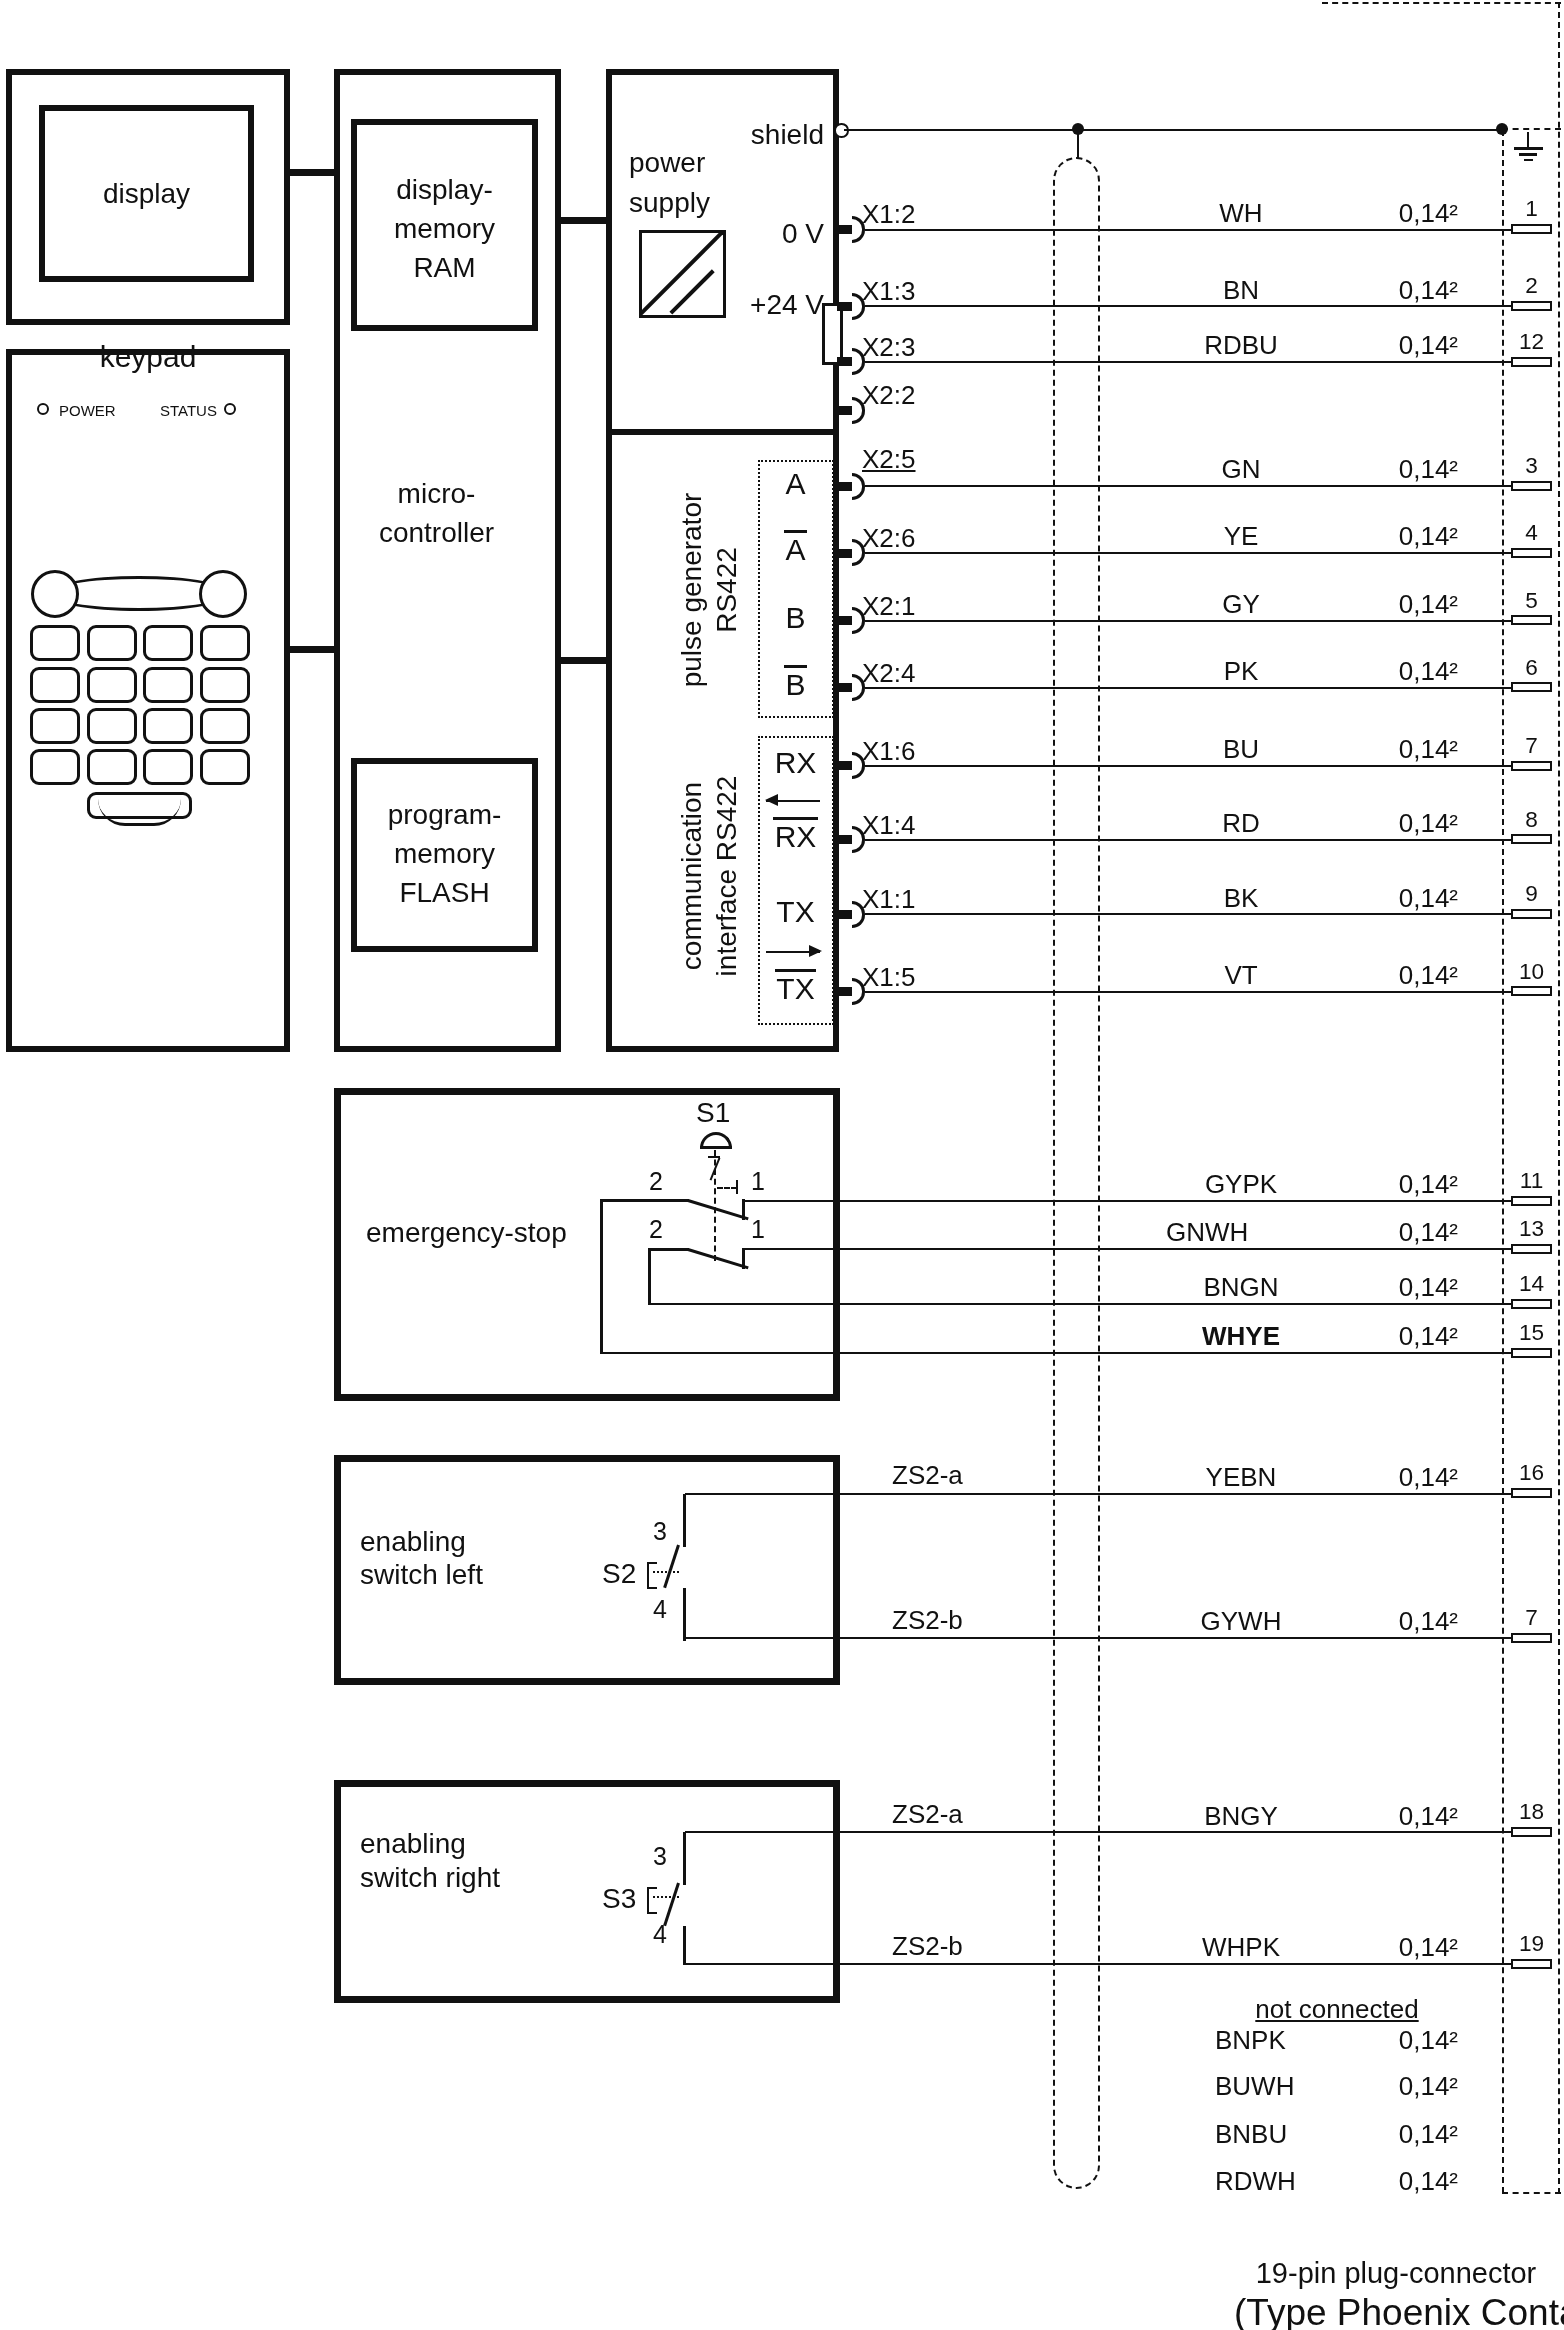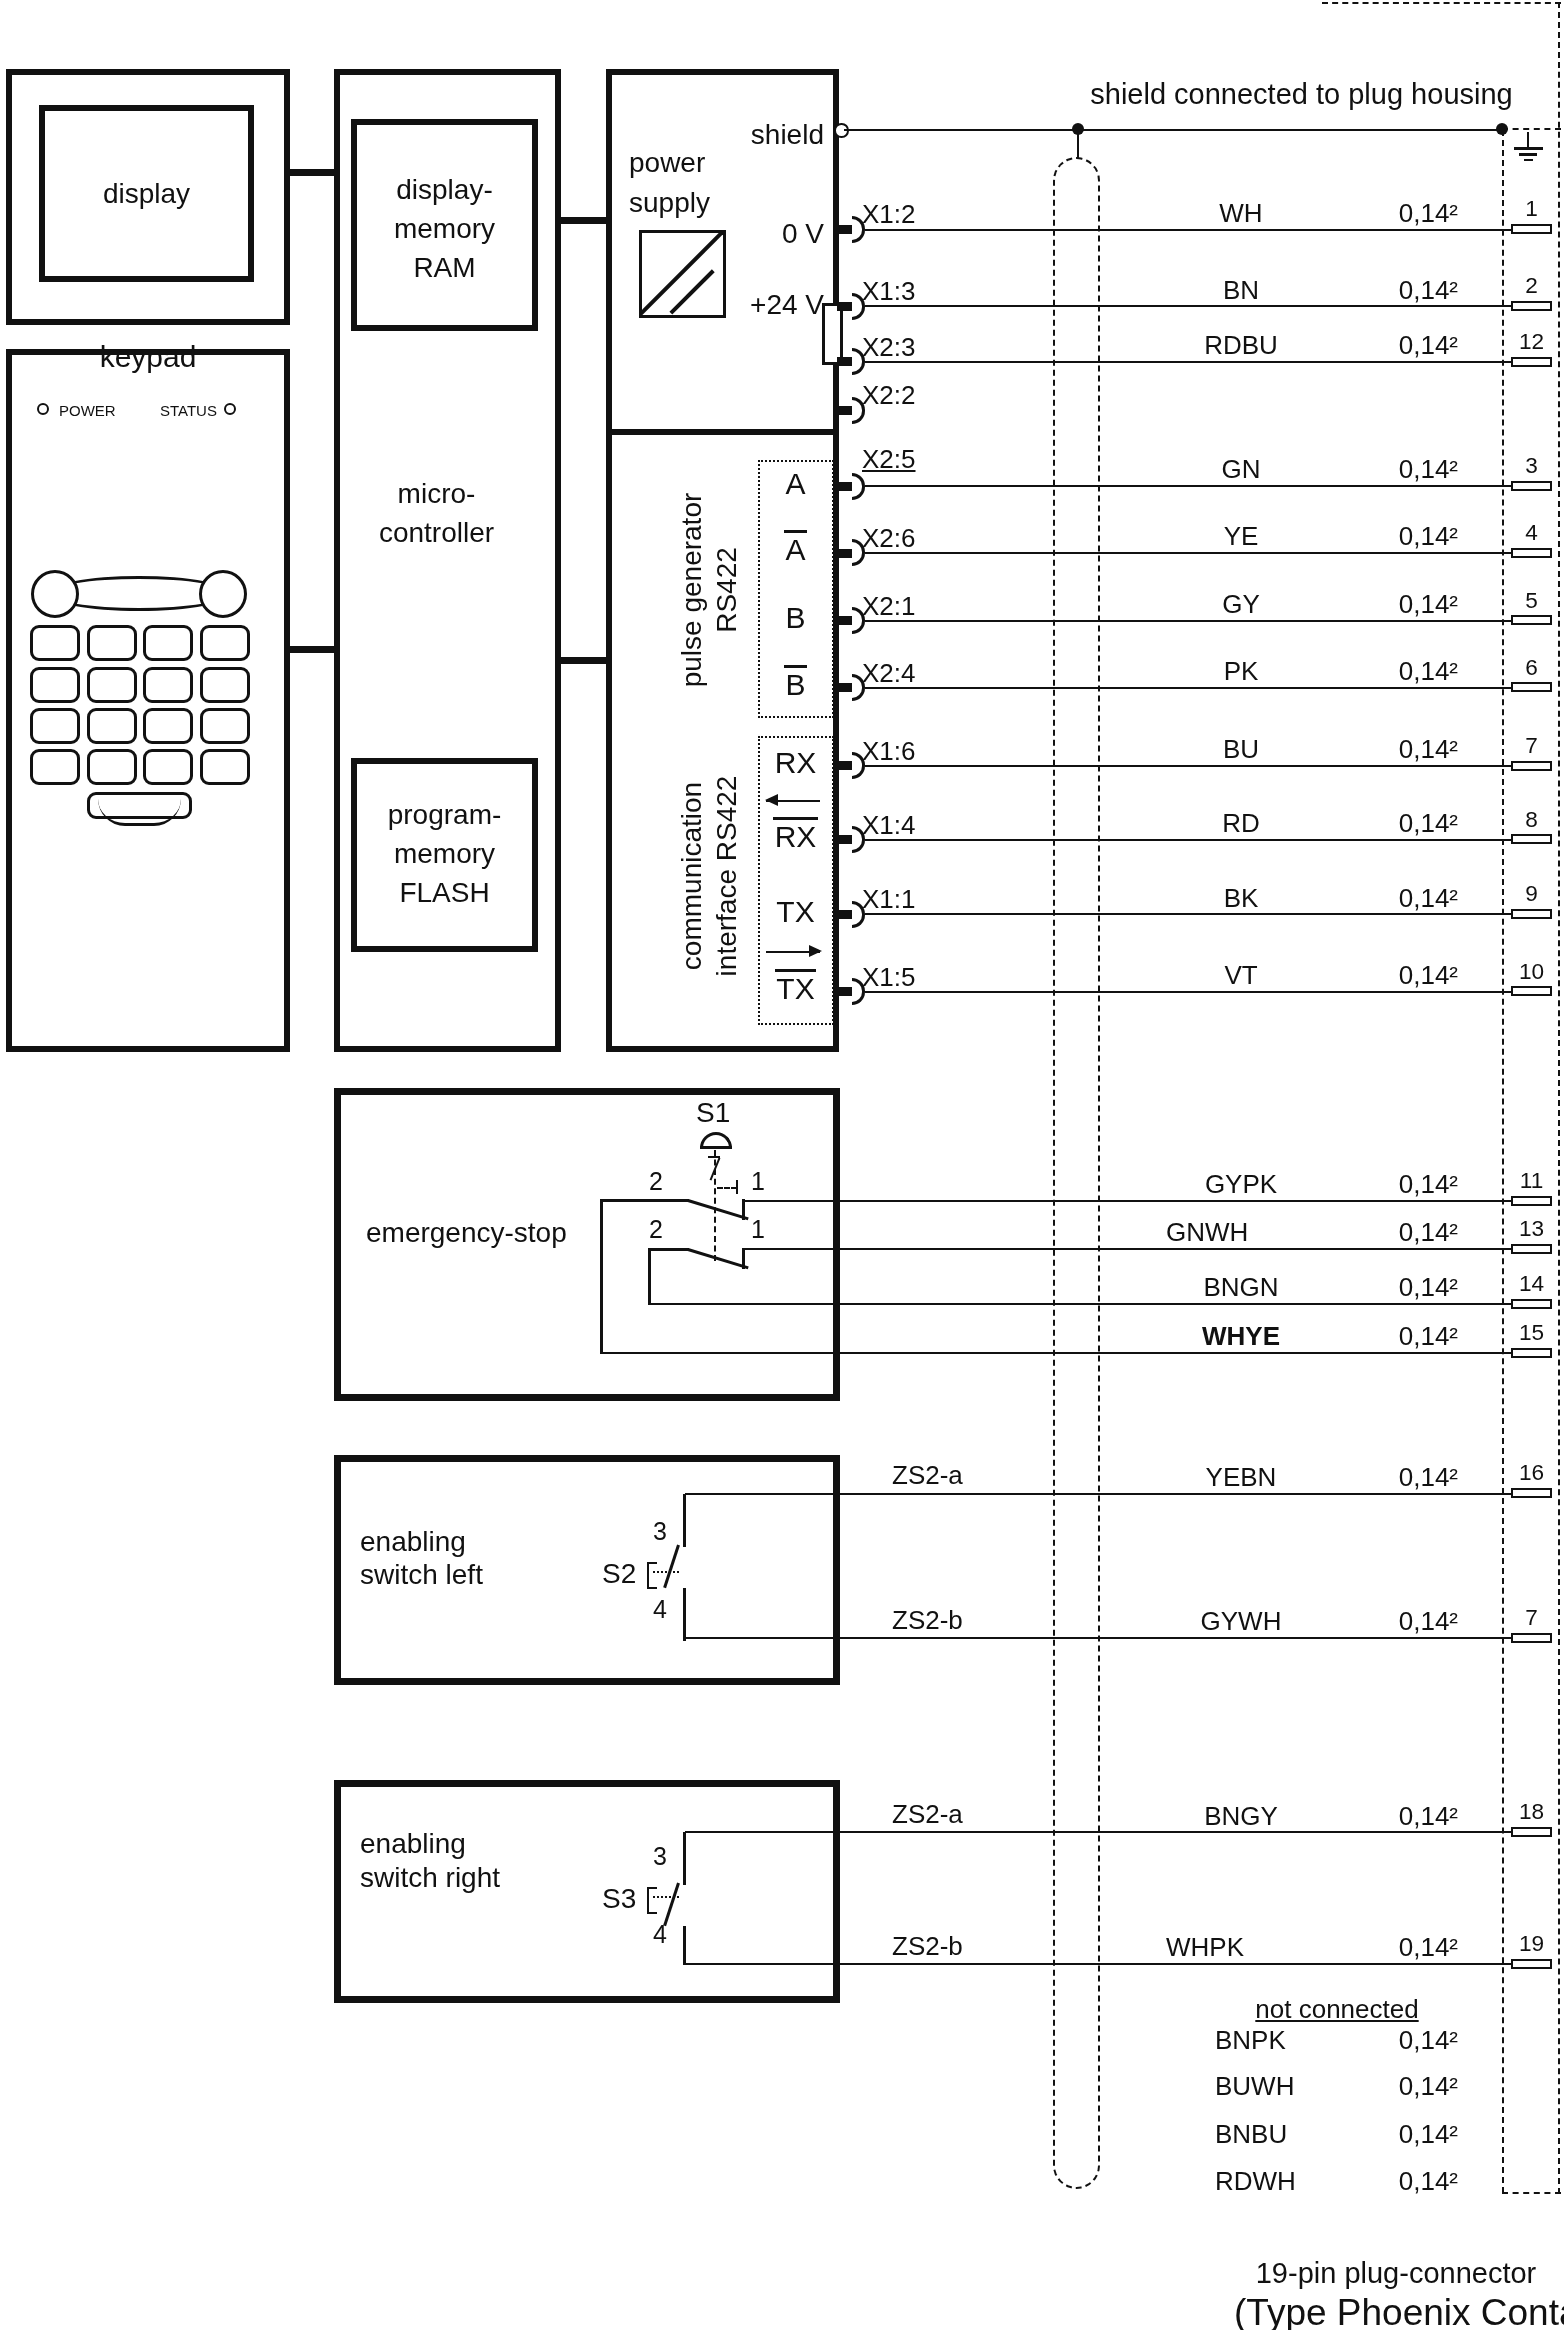--- a/index.html
+++ b/index.html
@@ -95,21 +95,20 @@
   <div class="rot" style="left:585px;top:841px;width:248px">
     <div>communication</div>
     <div>interface RS422</div>
   </div>
 
   <div class="dotbox" style="left:758px;top:460px;width:76px;height:258px"></div>
   <div class="dotbox" style="left:758px;top:736px;width:76px;height:289px"></div>
   <div class="arr arrL" style="left:766px;top:800px"></div>
   <div class="arr arrR" style="left:766px;top:951px"></div>
 
-  <div class="lbl" style="left:1068px;top:78px;width:467px;text-align:center;font-size:29px">shield connected to plug housing</div>
   <div class="ocirc" style="left:834px;top:123px"></div>
   <div class="hline" style="left:844px;top:129px;width:658px;height:2.3px"></div>
   <div class="dot" style="left:1072px;top:123px"></div>
   <div class="dot" style="left:1496px;top:123px"></div>
   <div class="vline" style="left:1077px;top:130px;width:2.3px;height:29px"></div>
   <div class="dashh" style="left:1502px;top:128px;width:59px"></div>
 
   <div class="vline" style="left:1527px;top:132px;width:2.3px;height:16px"></div>
   <div class="hline" style="left:1514px;top:147px;width:29px;height:3px"></div>
   <div class="hline" style="left:1519px;top:153px;width:18px;height:3px"></div>
@@ -301,21 +300,21 @@
       <div style="position: absolute; left: 1511px; top: 1633px; width: 41px; height: 9.8px; border: 2.3px solid rgb(17, 17, 17); background: rgb(255, 255, 255); box-sizing: border-box;"></div>
       <div class="lbl f30" style="left: 1511px; top: 1605px; width: 41px; text-align: center;">7</div>
       <div class="lbl f35" style="left: 892px; top: 1799px;">ZS2-a</div>
       <div style="position: absolute; left: 685px; top: 1831px; width: 826px; height: 2.3px; background: rgb(17, 17, 17);"></div>
       <div class="lbl f35" style="left: 1166px; top: 1801px; width: 150px; text-align: center;">BNGY</div>
       <div class="lbl f35" style="left: 1360px; top: 1801px; width: 98px; text-align: right;">0,14²</div>
       <div style="position: absolute; left: 1511px; top: 1827px; width: 41px; height: 9.8px; border: 2.3px solid rgb(17, 17, 17); background: rgb(255, 255, 255); box-sizing: border-box;"></div>
       <div class="lbl f30" style="left: 1511px; top: 1799px; width: 41px; text-align: center;">18</div>
       <div class="lbl f35" style="left: 892px; top: 1931px;">ZS2-b</div>
       <div style="position: absolute; left: 685px; top: 1963px; width: 826px; height: 2.3px; background: rgb(17, 17, 17);"></div>
-      <div class="lbl f35" style="left: 1166px; top: 1932px; width: 150px; ">WHPK</div>
+      <div class="lbl f35" style="left: 1166px; top: 1932px; width: 150px; text-align: center;">WHPK</div>
       <div class="lbl f35" style="left: 1360px; top: 1932px; width: 98px; text-align: right;">0,14²</div>
       <div style="position: absolute; left: 1511px; top: 1959px; width: 41px; height: 9.8px; border: 2.3px solid rgb(17, 17, 17); background: rgb(255, 255, 255); box-sizing: border-box;"></div>
       <div class="lbl f30" style="left: 1511px; top: 1931px; width: 41px; text-align: center;">19</div>
       <div class="lbl f40" style="left: 758px; top: 467px; width: 75px; text-align: center;">A</div>
       <div class="lbl f40" style="left: 758px; top: 533px; width: 75px; text-align: center;"><span class="ovl">A</span></div>
       <div class="lbl f40" style="left: 758px; top: 601px; width: 75px; text-align: center;">B</div>
       <div class="lbl f40" style="left: 758px; top: 668px; width: 75px; text-align: center;"><span class="ovl">B</span></div>
       <div class="lbl f40" style="left: 758px; top: 746px; width: 75px; text-align: center;">RX</div>
       <div class="lbl f40" style="left: 758px; top: 820px; width: 75px; text-align: center;"><span class="ovl">RX</span></div>
       <div class="lbl f40" style="left: 758px; top: 895px; width: 75px; text-align: center;">TX</div>

